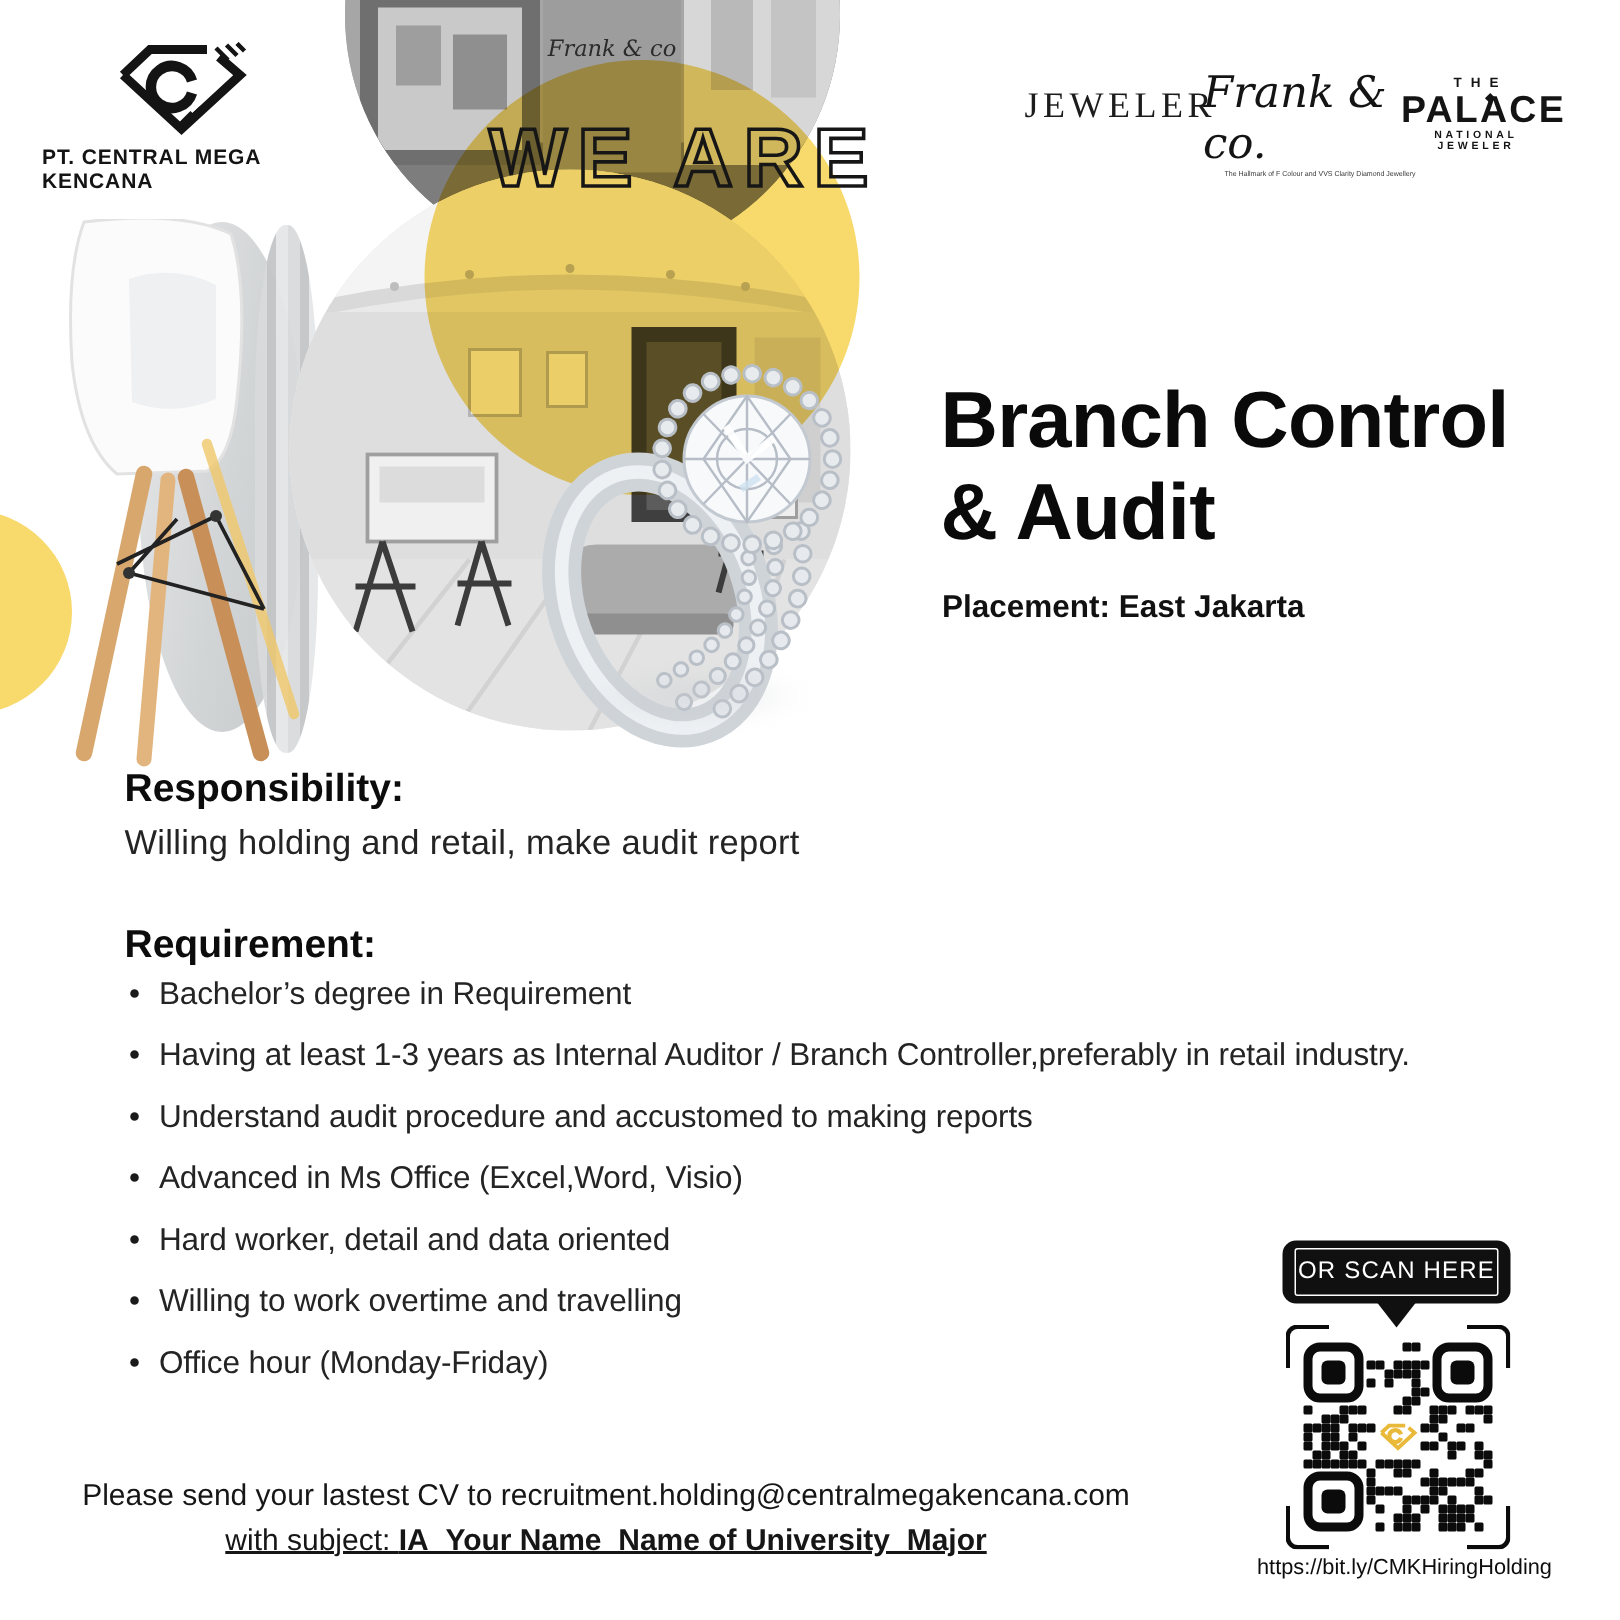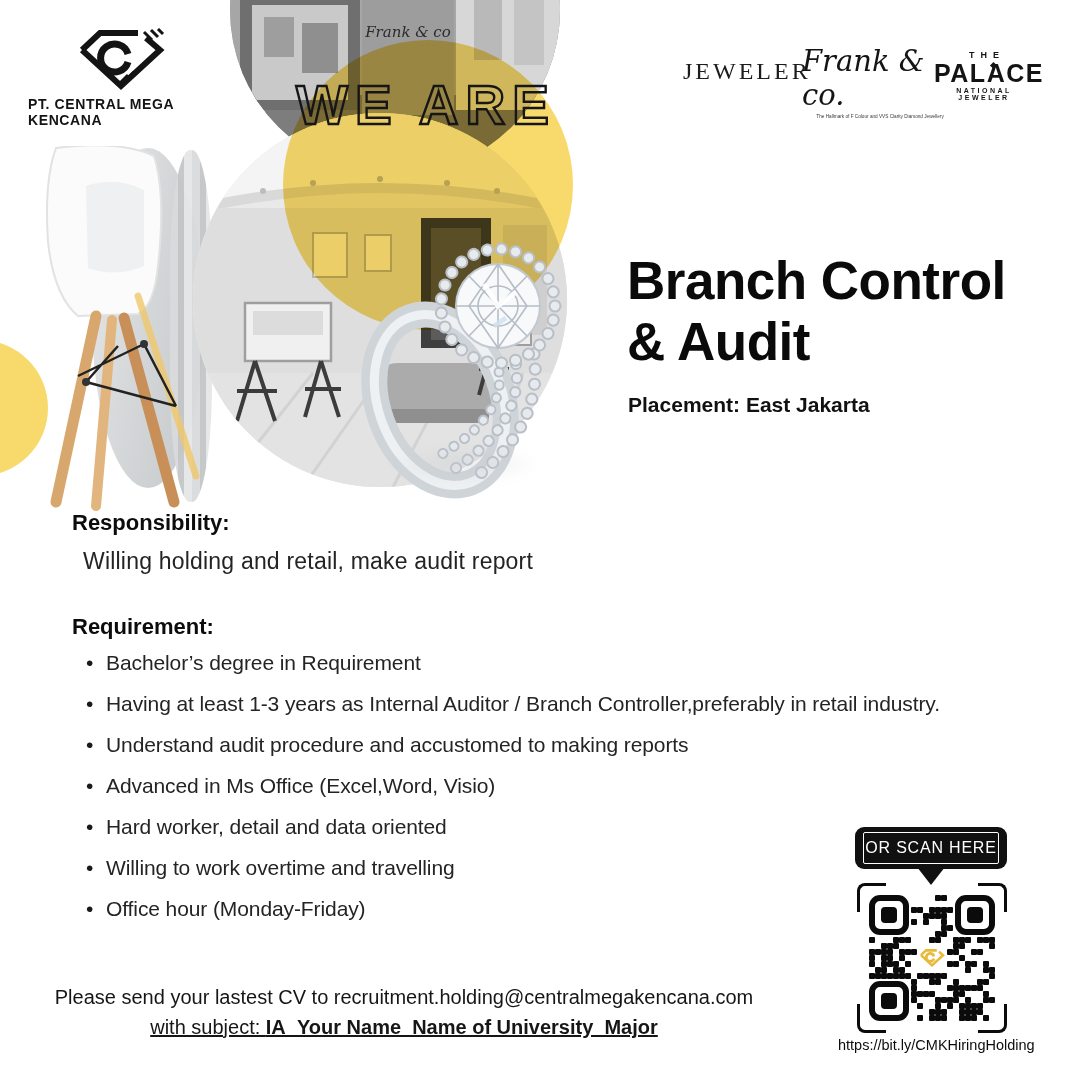--- a/index.html
+++ b/index.html
@@ -35,31 +35,31 @@
   .mirror-strip{position:absolute;left:170px;top:150px;width:42px;height:352px;
     background:repeating-linear-gradient(90deg,#d8dadb 0 8px,#c3c5c7 8px 14px,#e4e6e7 14px 22px);
     border-radius:20px/120px;opacity:.95;}
   .mirror-lens{position:absolute;left:92px;top:148px;width:112px;height:340px;
     background:linear-gradient(100deg,#e3e5e6 0%,#cdd0d2 55%,#bfc2c4 100%);
     border-radius:56px/170px;opacity:.9;}
   .chair{position:absolute;left:26px;top:146px;width:192px;height:368px;}
   .ring{position:absolute;left:348px;top:214px;width:236px;height:292px;}
   .ring-reflection{position:absolute;left:352px;top:438px;width:220px;height:52px;border-radius:50%;
     background:radial-gradient(closest-side,#c9ccd0,transparent 70%);filter:blur(6px);opacity:.45;}
-  .hiring-text{position:absolute;left:296px;top:70px;width:290px;text-align:left;
+  .hiring-text{position:absolute;left:296px;top:70px;width:290px;text-align:right;
     font-size:55px;font-weight:700;line-height:71px;letter-spacing:7px;
     color:transparent;-webkit-text-stroke:2.4px #161616;}
 
   
   .job-title{position:absolute;left:627px;top:250px;width:430px;
     font-size:53px;font-weight:700;line-height:61px;color:#0a0a0a;letter-spacing:-.5px;}
   .placement{position:absolute;left:628px;top:393px;font-size:21px;font-weight:700;color:#111;}
 
   
-  .sec-heading{position:absolute;left:72px;font-size:22px;font-weight:700;color:#0c0c0c;}
+  .sec-heading{position:absolute;left:83px;font-size:26px;font-weight:700;color:#0c0c0c;}
   .resp-heading{top:510px;}
   .resp-text{position:absolute;left:83px;top:548px;font-size:23px;font-weight:300;color:#242424;letter-spacing:.2px;}
   .req-heading{top:614px;}
   .req-list{position:absolute;left:84px;top:651px;width:990px;list-style:none;margin:0;padding:0;}
   .req-list li{position:relative;padding-left:22px;margin:0 0 17px 0;
     font-size:21px;font-weight:300;color:#242424;letter-spacing:-.1px;white-space:nowrap;}
   .req-list li::before{content:"•";position:absolute;left:2px;top:0;font-size:21px;color:#1a1a1a;}
 
   
   .contact{position:absolute;left:14px;top:986px;width:780px;text-align:center;

